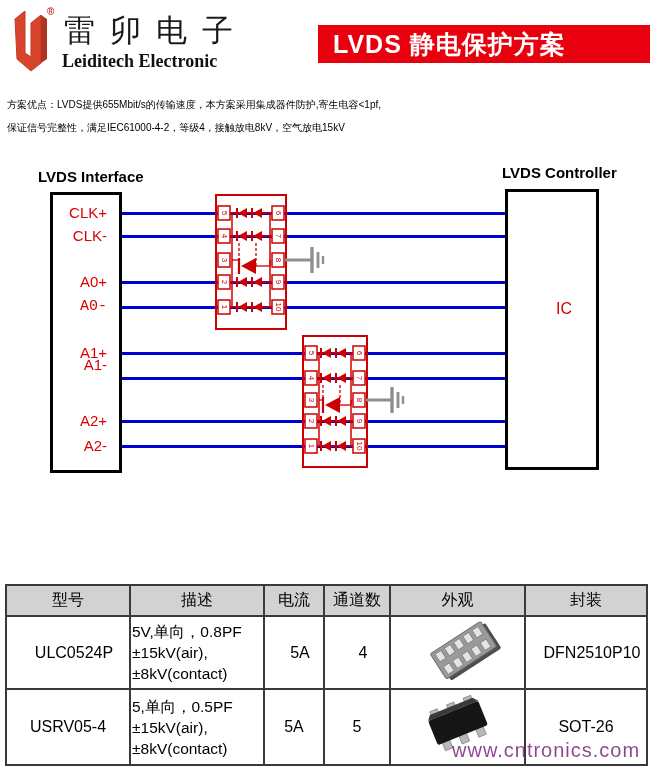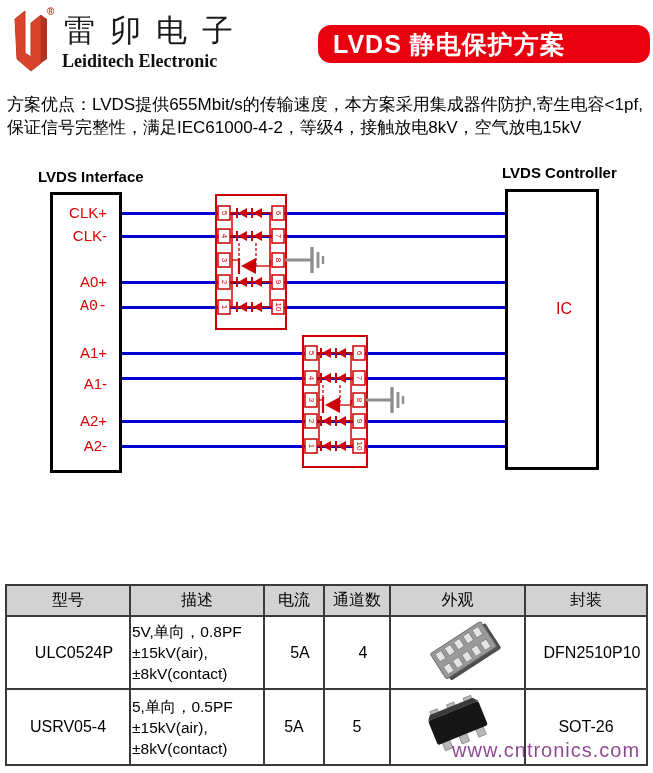--- a/index.html
+++ b/index.html
@@ -12,21 +12,21 @@
   .reg-mark { left:47px; top:6px; font-size:10px; color:#cc2a1a; font-weight:bold; }
   .brand-cn { left:64px; top:10px; font-size:31px; letter-spacing:15px; color:#1a1a1a;
               font-family:"Liberation Serif","DejaVu Serif",serif; }
   .brand-en { left:62px; top:51px; font-size:18px; font-weight:bold; color:#111;
               font-family:"Liberation Serif","DejaVu Serif",serif; }
   .banner { left:318px; top:25px; width:332px; height:38px; background:#e8000f;
             color:#fff; font-size:25px; font-weight:bold; line-height:38px;
             padding-left:15px; letter-spacing:1px; }
 
   
-  .desc { left:7px; top:93px; width:644px; font-size:17px; color:#000; line-height:23px; }
+  .desc { left:7px; top:93px; width:644px; font-size:10px; color:#000; line-height:23px; }
 
   
   .diag-label { font-size:15px; font-weight:bold; color:#000; }
   .if-label { left:38px; top:168px; }
   .ctrl-label { left:502px; top:164px; }
   .if-box { left:50px; top:192px; width:72px; height:281px; border:3px solid #000; background:#fff; }
   .ctrl-box { left:505px; top:189px; width:94px; height:281px; border:3px solid #000; background:#fff; }
   .ic-label { left:505px; top:300px; width:94px; text-align:center; color:#d20000; font-size:16px;padding-left:24px; }
   .pin-label { position:absolute; left:52px; width:62px; text-align:right; padding-right:7px;
                color:#dd0000; font-size:15px; height:22px; line-height:22px; }
@@ -48,21 +48,21 @@
 
 <div class="page">
 
   <svg class="abs" style="left:11px;top:7px" width="40" height="68" viewBox="0 0 40 68">
     <path d="M4 12 L14 4 L14 46 L20 50 L20 16 L30 8 L30 56 L20 64 L6 52 Z" fill="#d8432c" stroke="#c23a24" stroke-width="1"></path>
     <path d="M30 8 L36 12 L36 52 L30 56 Z" fill="#b03420"></path>
   </svg>
   <div class="abs reg-mark">®</div>
   <div class="abs brand-cn">雷卯电子</div>
   <div class="abs brand-en">Leiditech Electronic</div>
-  <div class="abs banner" style="background: rgb(232, 0, 15); border-radius: 13px;">LVDS 静电保护方案</div>
+  <div class="abs banner" style="background: rgb(232, 0, 15);">LVDS 静电保护方案</div>
 
   <div class="abs desc">
     <div>方案优点：LVDS提供655Mbit/s的传输速度，本方案采用集成器件防护,寄生电容&lt;1pf,</div>
     <div>保证信号完整性，满足IEC61000-4-2，等级4，接触放电8kV，空气放电15kV</div>
   </div>
 
   <div id="diagram">
     <div class="abs diag-label if-label">LVDS Interface</div>
     <div class="abs diag-label ctrl-label">LVDS Controller</div>
     <div class="abs if-box"></div>
@@ -73,21 +73,21 @@
         <div class="pin-label" style="top: 202px;">CLK+</div>
         <div class="wire" style="top: 235px; background: rgb(0, 0, 208);"></div>
         <div class="pin-label" style="top: 225px;">CLK-</div>
         <div class="wire" style="top: 281px; background: rgb(0, 0, 208);"></div>
         <div class="pin-label" style="top: 271px;">A0+</div>
         <div class="wire" style="top: 306px; background: rgb(0, 0, 208);"></div>
         <div class="pin-label" style="top: 296px; font-family: Liberation Mono, monospace;">A0-</div>
         <div class="wire" style="top: 352px; background: rgb(0, 0, 208);"></div>
         <div class="pin-label" style="top: 342px;">A1+</div>
         <div class="wire" style="top: 377px; background: rgb(0, 0, 208);"></div>
-        <div class="pin-label" style="top: 373px;">A1-</div>
+        <div class="pin-label" style="top: 354px;">A1-</div>
         <div class="wire" style="top: 420px; background: rgb(0, 0, 208);"></div>
         <div class="pin-label" style="top: 410px;">A2+</div>
         <div class="wire" style="top: 445px; background: rgb(0, 0, 208);"></div>
         <div class="pin-label" style="top: 435px;">A2-</div>
         <svg width="120" height="146" style="position: absolute; left: 215px; top: 190px; overflow: visible;">
           <rect x="1" y="5" width="70" height="134" fill="none" stroke="#cc0000" stroke-width="2"></rect>
           <line x1="17" y1="23" x2="17" y2="117" stroke="#cc0000" stroke-width="1.5"></line>
           <line x1="55" y1="23" x2="55" y2="117" stroke="#cc0000" stroke-width="1.5"></line>
           <rect x="3" y="16" width="12" height="14" fill="#fff" stroke="#cc0000" stroke-width="1.5"></rect>
           <rect x="57" y="16" width="12" height="14" fill="#fff" stroke="#cc0000" stroke-width="1.5"></rect>

